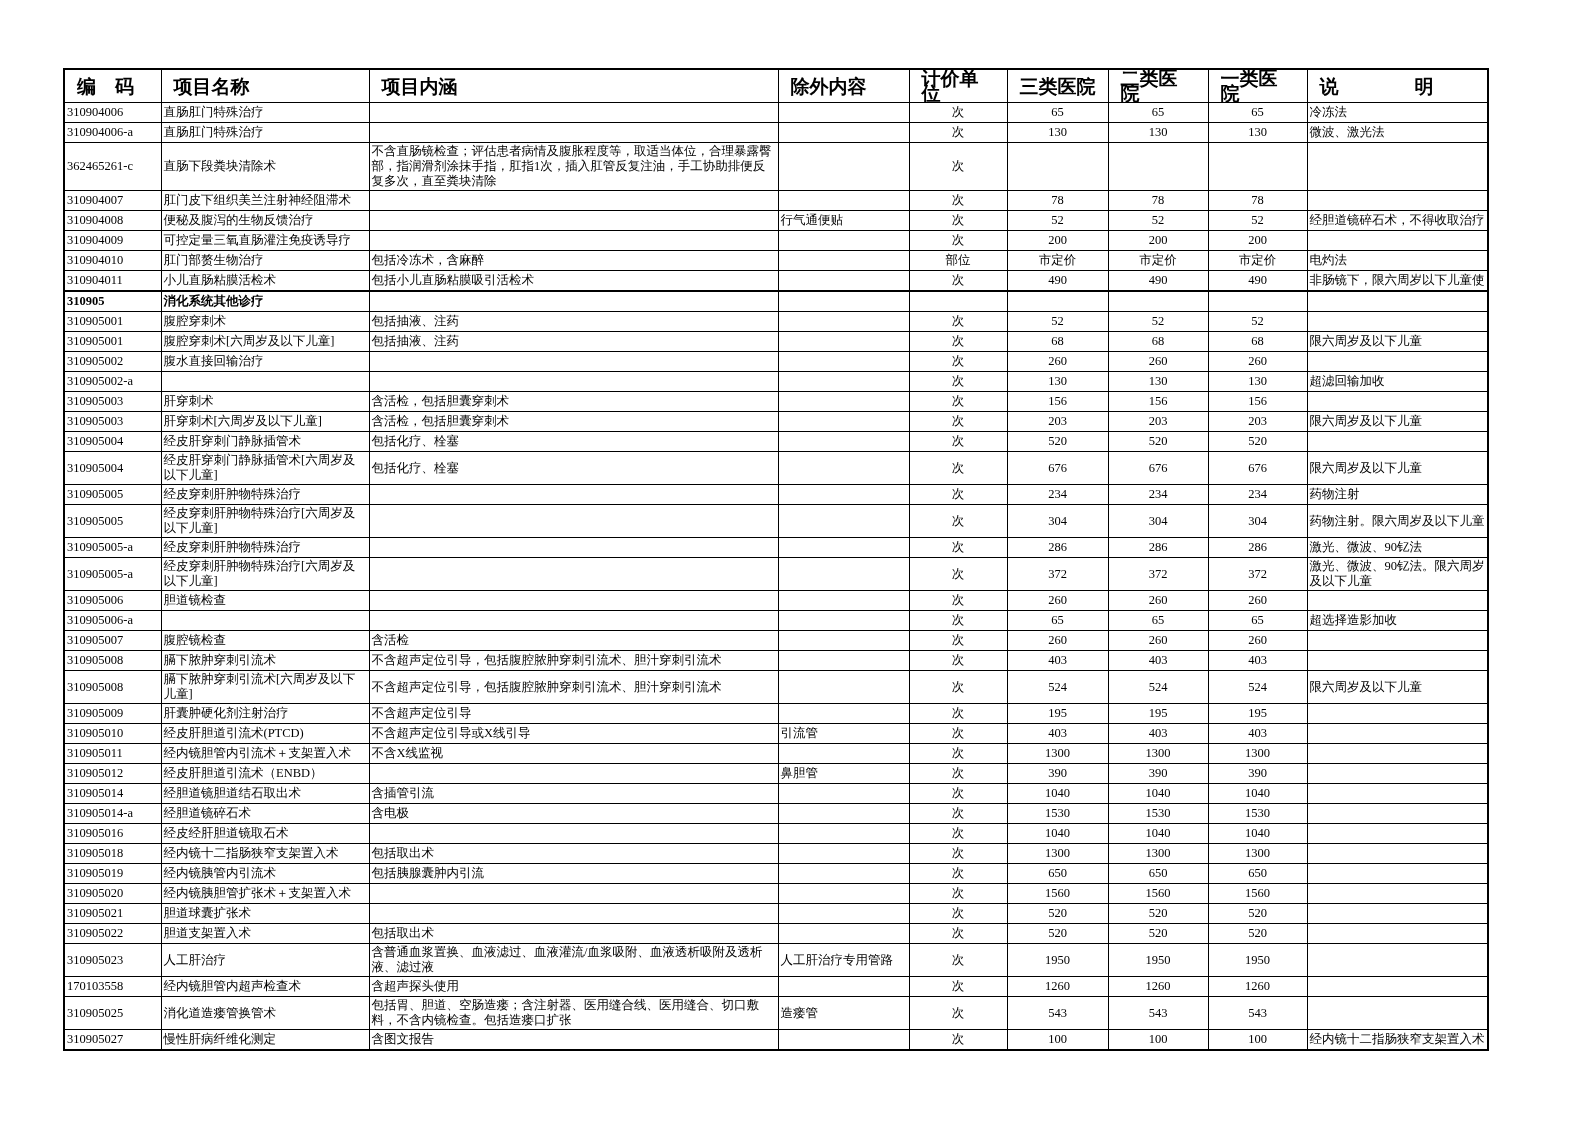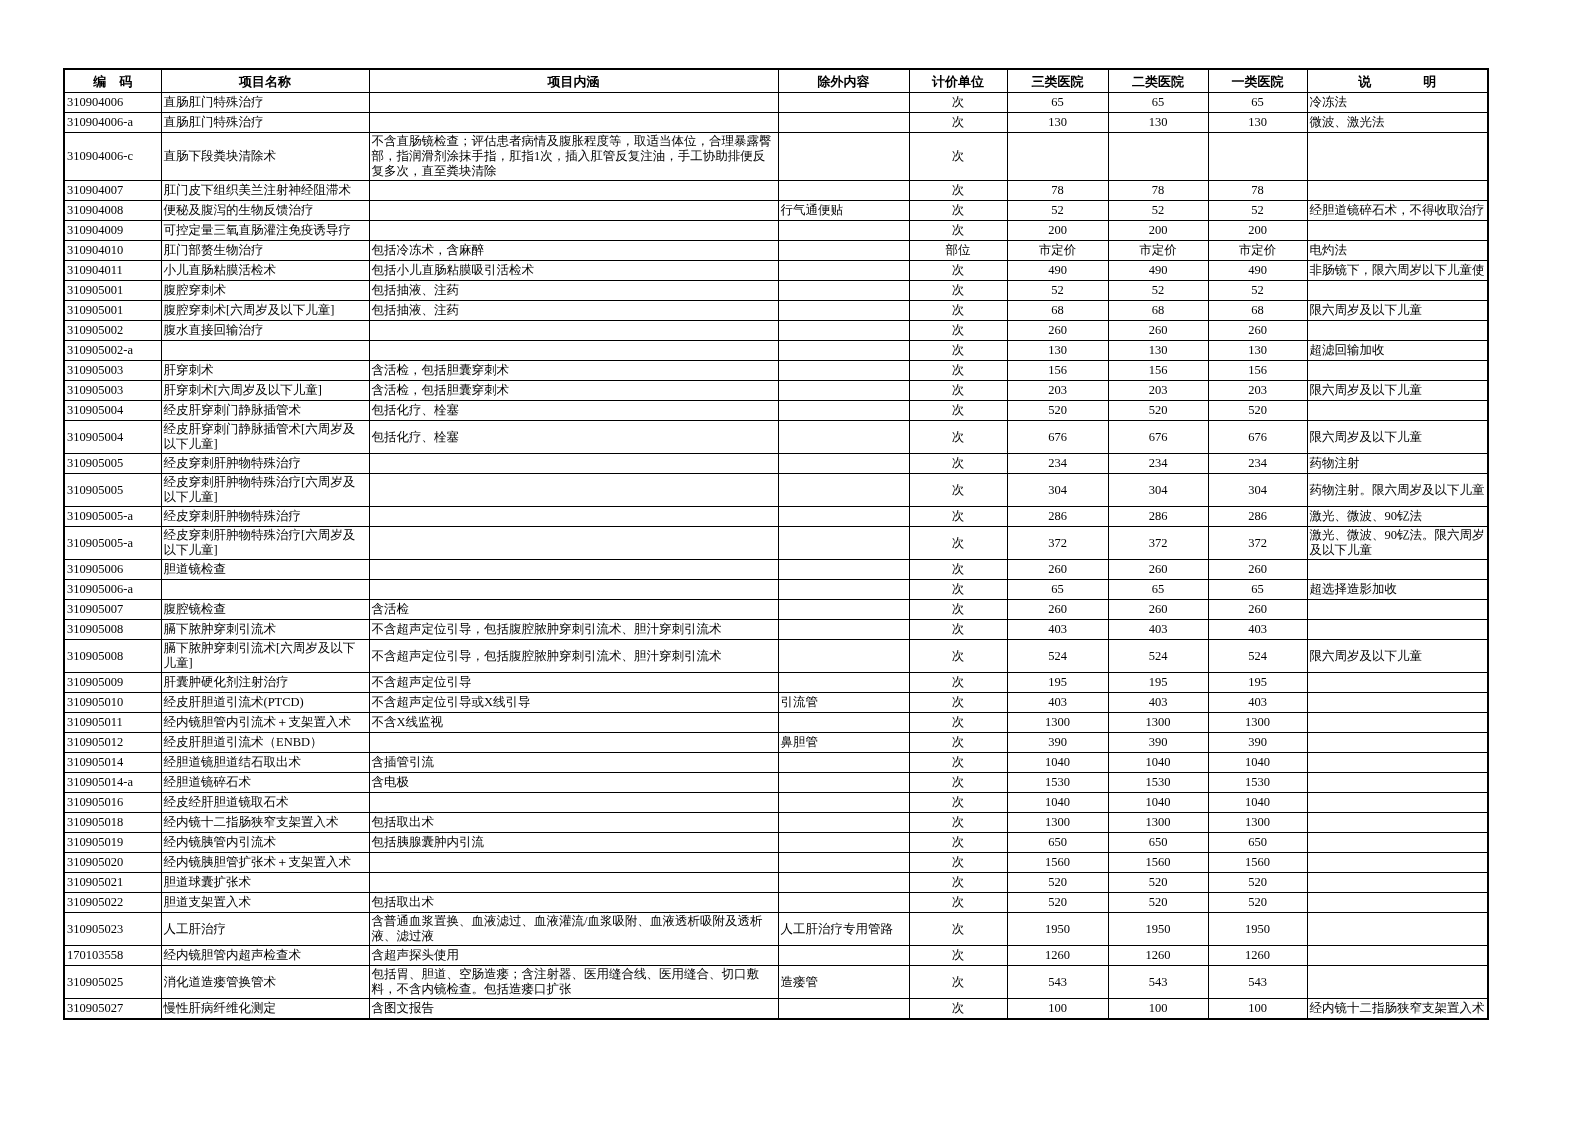--- a/index.html
+++ b/index.html
@@ -31,24 +31,24 @@
     border: 1px solid #000;
     font-size: 12.5px;
     line-height: 15px;
     padding: 1px 2px;
     vertical-align: middle;
     overflow: hidden;
     word-break: break-all;
   }
   table.fee-table th {
     font-weight: bold;
-    text-align: center;
+    text-align: left;
     height: 20px;
-    font-size: 13px;
-    padding: 1px 0;
+    font-size: 19px;
+    padding: 1px 12px;
   }
   table.fee-table td {
     height: 17px;
   }
   td.al { text-align: left; }
   td.ac { text-align: center; }
   tr.section-row td {
     font-weight: bold;
     border-top: 2px solid #000;
     border-bottom: 1px solid #000;
@@ -100,21 +100,21 @@
           <td class="al">直肠肛门特殊治疗</td>
           <td class="al"></td>
           <td class="al"></td>
           <td class="ac">次</td>
           <td class="ac">130</td>
           <td class="ac">130</td>
           <td class="ac">130</td>
           <td class="al">微波、激光法</td>
         </tr>
         <tr>
-          <td class="al">310904006-c</td>
+          <td class="al">362465261-c</td>
           <td class="al">直肠下段粪块清除术</td>
           <td class="al">不含直肠镜检查；评估患者病情及腹胀程度等，取适当体位，合理暴露臀部，指润滑剂涂抹手指，肛指1次，插入肛管反复注油，手工协助排便反复多次，直至粪块清除</td>
           <td class="al"></td>
           <td class="ac">次</td>
           <td class="ac"></td>
           <td class="ac"></td>
           <td class="ac"></td>
           <td class="al"></td>
         </tr>
         <tr>
@@ -165,20 +165,31 @@
           <td class="al">310904011</td>
           <td class="al">小儿直肠粘膜活检术</td>
           <td class="al">包括小儿直肠粘膜吸引活检术</td>
           <td class="al"></td>
           <td class="ac">次</td>
           <td class="ac">490</td>
           <td class="ac">490</td>
           <td class="ac">490</td>
           <td class="al">非肠镜下，限六周岁以下儿童使</td>
         </tr>
+        <tr class="section-row">
+          <td class="al">310905</td>
+          <td class="al">消化系统其他诊疗</td>
+          <td class="al"></td>
+          <td class="al"></td>
+          <td class="ac"></td>
+          <td class="ac"></td>
+          <td class="ac"></td>
+          <td class="ac"></td>
+          <td class="al"></td>
+        </tr>
         <tr>
           <td class="al">310905001</td>
           <td class="al">腹腔穿刺术</td>
           <td class="al">包括抽液、注药</td>
           <td class="al"></td>
           <td class="ac">次</td>
           <td class="ac">52</td>
           <td class="ac">52</td>
           <td class="ac">52</td>
           <td class="al"></td>

